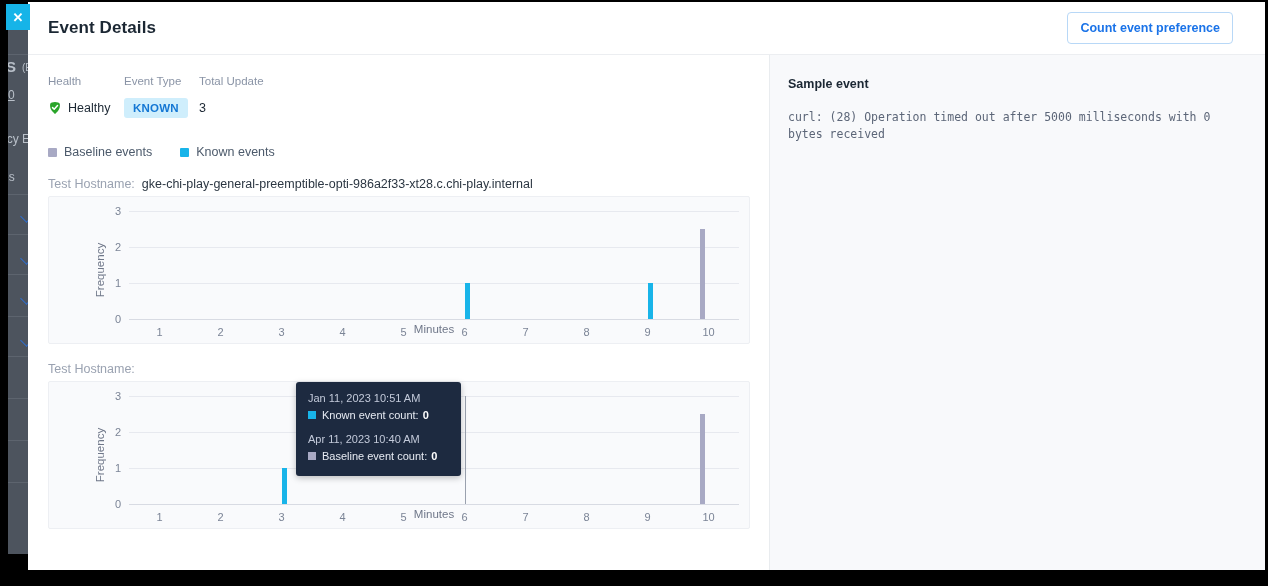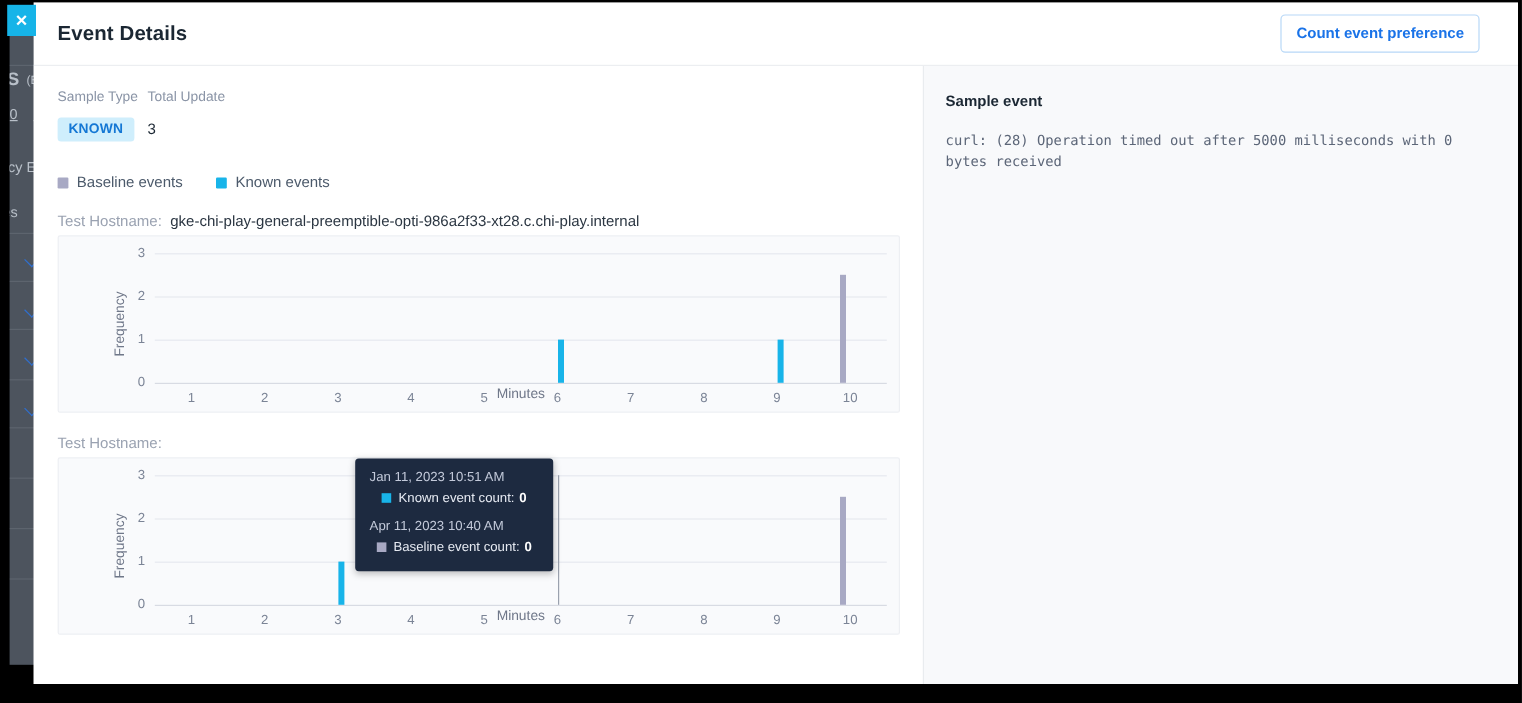--- a/index.html
+++ b/index.html
@@ -309,21 +309,20 @@
   .tt-time {
     font-size: 11px;
     color: #c3cada;
     margin-bottom: 5px;
   }
   .tt-row {
     display: flex;
     align-items: center;
     font-size: 11px;
     color: #e6eaf2;
-    justify-content: center;
   }
   .tt-swatch {
     width: 8px;
     height: 8px;
     margin-right: 6px;
     flex: none;
   }
   .tt-value { font-weight: bold; color: #ffffff; margin-left: 4px; }
 
   
@@ -383,22 +382,32 @@
   <div id="modal-header">
     <div id="modal-title">Event Details</div>
     <button id="update-pref-btn">Count event preference</button>
   </div>
 
   <div id="modal-body">
 
     <div id="left-pane">
 
       <div id="meta-row">
+        <div class="meta-col health">
+          <div class="meta-label">Health</div>
+          <div class="meta-value">
+            <svg id="health-icon" viewBox="0 0 16 16">
+              <path d="M8 1.2 C5.4 1.2 3 2.2 2.6 3.2 c-.6 1.6 -.2 6 2.2 8.6 1.2 1.3 2.4 2.4 3.2 3 .8-.6 2-1.7 3.2-3 2.4-2.6 2.8-7 2.2-8.6 C13 2.2 10.6 1.2 8 1.2 Z" fill="#2aa52a"></path>
+              <path d="M5.2 7.6 L7.1 9.5 L10.9 5.2" stroke="#ffffff" stroke-width="1.7" fill="none" stroke-linecap="round" stroke-linejoin="round"></path>
+            </svg>
+            <span>Healthy</span>
+          </div>
+        </div>
         <div class="meta-col etype">
-          <div class="meta-label">Sample Type</div>
+          <div class="meta-label">Event Type</div>
           <div class="meta-value">
             <span id="known-badge">KNOWN</span>
           </div>
         </div>
         <div class="meta-col count">
           <div class="meta-label">Total Update</div>
           <div class="meta-value">3</div>
         </div>
       </div>
 

